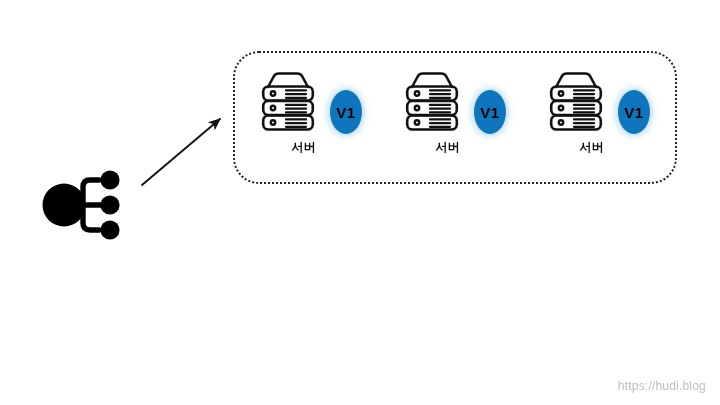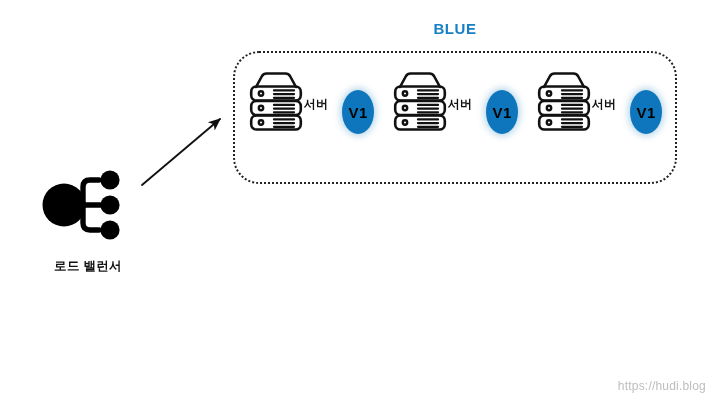--- a/index.html
+++ b/index.html
@@ -61,22 +61,22 @@
     padding: 0 6px;
   }
   .unit {
     display: flex;
     flex-direction: row;
     align-items: flex-start;
     gap: 14px;
   }
   .server-block {
     display: flex;
-    flex-direction: row;
-    align-items: center;
+    flex-direction: column;
+    align-items: flex-end;
     padding-top: 18px;
   }
   .server-icon {
     display: block;
     width: 56px;
     height: 64px;
   }
   .server-label {
     margin-top: 6px;
     font-size: 12px;
@@ -147,21 +147,20 @@
     color: #bdbdbd;
     letter-spacing: 0.2px;
     user-select: none;
   }
 </style>
 </head>
 <body>
 
 <div id="canvas">
 
-  <div class="group-title">BLUE</div>
 
   <div class="group-box"></div>
 
   <div class="units">
 
     <div class="unit">
       <div class="server-block">
         <svg class="server-icon" viewBox="0 0 56 64">
           <g fill="none" stroke="#111111" stroke-width="2.6" stroke-linejoin="round" stroke-linecap="round">
             <path d="M8 18 L14 7 Q15.5 4.5 18.5 4.5 L37.5 4.5 Q40.5 4.5 42 7 L48 18"></path>
@@ -272,17 +271,16 @@
 
   <svg class="lb-icon" viewBox="0 0 96 90">
     <path d="M59 20 L50 20 Q43 20 43 27 L43 63 Q43 70 50 70 L59 70" fill="none" stroke="#000000" stroke-width="5.4" stroke-linecap="round" stroke-linejoin="round"></path>
     <line x1="26" y1="45" x2="62" y2="45" stroke="#000000" stroke-width="5.4" stroke-linecap="round"></line>
     <circle cx="24" cy="45" r="21.5" fill="#000000"></circle>
     <circle cx="70" cy="20" r="9.6" fill="#000000"></circle>
     <circle cx="70" cy="45" r="9.6" fill="#000000"></circle>
     <circle cx="70" cy="70" r="9.6" fill="#000000"></circle>
   </svg>
 
-  <div class="lb-label">로드 밸런서</div>
 
   <div class="watermark">https://hudi.blog</div>
 
 </div>
 
 </body></html>

